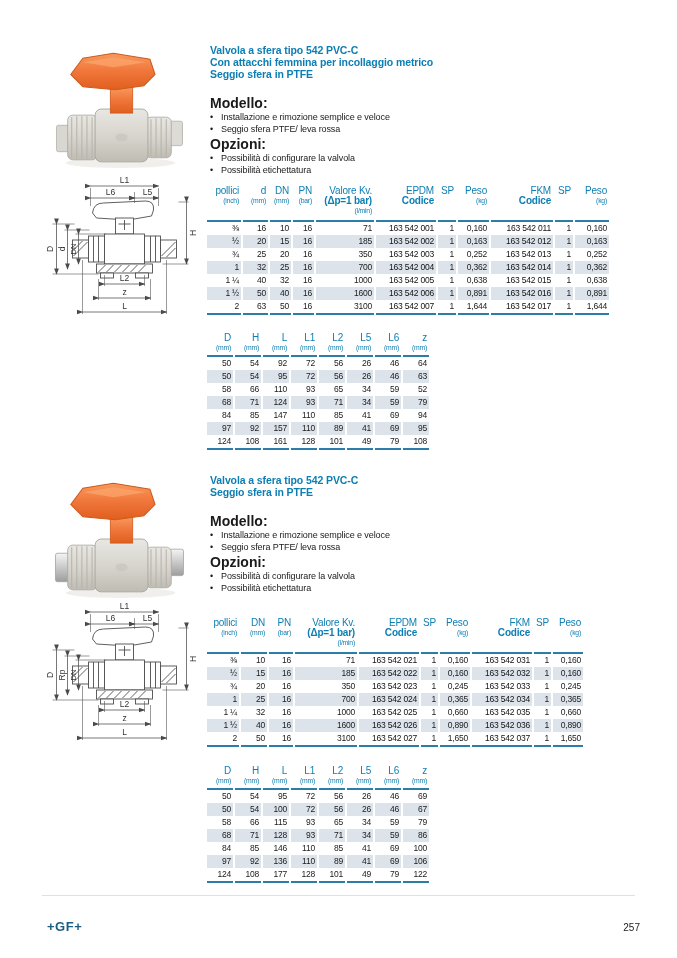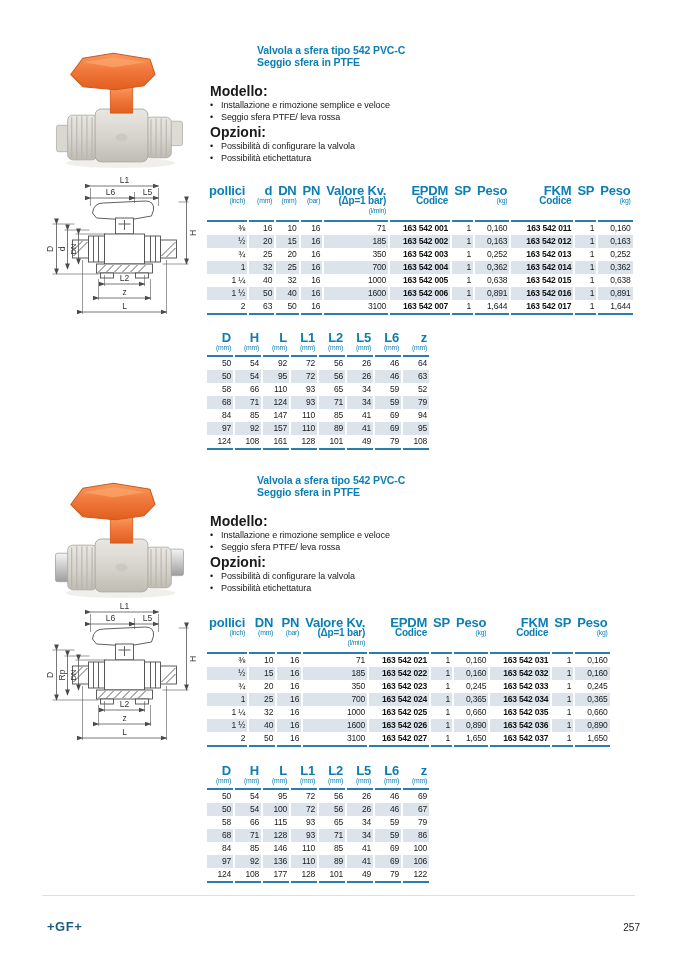--- a/index.html
+++ b/index.html
@@ -3,40 +3,40 @@
 <meta charset="utf-8">
 <style>
   html,body { margin:0; padding:0; }
   body {
     width:677px; height:958px; background:#ffffff; position:relative;
     font-family:"Liberation Sans", sans-serif; color:#1a1a1a; overflow:hidden;
   }
   .abs { position:absolute; }
 
   
-  .title-line { color:#0d7eb3; font-weight:bold; font-size:10.5px; line-height:12px; letter-spacing:-0.1px;margin-left:47px; }
+  .title-line { color:#0d7eb3; font-weight:bold; font-size:10.5px; line-height:12px; letter-spacing:-0.1px; }
   .sec-label { font-weight:bold; font-size:14px; line-height:11px; margin-top:6px; }
   ul.blist { list-style:none; margin:2px 0 0 0; padding:0; }
   ul.blist li { font-size:9px; line-height:12px; padding-left:11px; text-indent:-11px; letter-spacing:-0.1px; }
   ul.blist li .dot { display:inline-block; width:11px; text-indent:0; font-size:9px; }
 
   
   table.cat { border-collapse:separate; border-spacing:2px 0; table-layout:fixed; }
   table.cat th, table.cat td {
     text-align:right; padding:0 2px; white-space:nowrap; overflow:visible;
     font-size:8.5px; letter-spacing:-0.2px;
   }
   table.cat td { height:13px; line-height:13px; }
   table.cat thead th { color:#0d7eb3; vertical-align:top; border-bottom:2px solid #2d7dab; padding-bottom:2px; }
-  .th1 { font-weight:bold; font-size:13px; line-height:10px; }
+  .th1 { font-weight:normal; font-size:10px; line-height:10px; }
   .th2 { font-weight:normal; font-size:6.8px; line-height:9px; }
   .th2b { font-weight:bold; font-size:10px; line-height:10px; }
   .th3 { font-weight:normal; font-size:6.8px; line-height:9px; }
   table.cat tbody tr:nth-child(even) td { background:#dce3eb; }
-  table.cat td.bold { font-weight:bold; color:#111;text-align:right; }
+  table.cat td.bold { font-weight:normal; color:#111;text-align:right; }
   table.cat tbody tr:last-child td { border-bottom:2px solid #2d7dab; }
   table.spec thead th { height:32px; }
   table.dim thead th { height:20px; }
 
   
   .foot-line { border-top:1px solid #e2e0dc; }
   .logo { color:#1b5d80; font-weight:bold; font-size:13px; letter-spacing:0.5px; }
   .pagenum { font-size:10px; color:#222; text-align:right; }
 
   svg text { font-family:"Liberation Sans", sans-serif; }
@@ -79,20 +79,21 @@
     <rect x="42" y="64" width="52" height="52" rx="6" fill="url(#gBody1)" stroke="#a8a59d" stroke-width="0.9"></rect>
     <ellipse cx="68" cy="92" rx="6" ry="4" fill="#ccc9c2"></ellipse>
     <rect x="57" y="42" width="22" height="26" fill="url(#gOr1)" stroke="#cf5a1d" stroke-width="0.8"></rect>
     <polygon points="18,30 30,14 60,9 96,15 101,30 90,41 62,45 30,42" fill="url(#gOr1)" stroke="#cf5a1d" stroke-width="1"></polygon>
     <polygon points="30,18 60,13 92,18 60,23" fill="#fba268" opacity="0.8"></polygon>
   </svg>
 </div>
 
 <div class="abs" style="left:210px;top:44px;width:440px;">
   <div class="title-line">Valvola a sfera tipo 542 PVC-C</div>
+  <div class="title-line">Con attacchi femmina per incollaggio metrico</div>
   <div class="title-line">Seggio sfera in PTFE</div>
   <div class="sec-label" style="margin-top:18px;">Modello:</div>
   <ul class="blist">
     <li><span class="dot">•</span><span>Installazione e rimozione semplice e veloce</span></li>
     <li><span class="dot">•</span><span>Seggio sfera PTFE/ leva rossa</span></li>
   </ul>
   <div class="sec-label" style="margin-top:4px;">Opzioni:</div>
   <ul class="blist">
     <li><span class="dot">•</span><span>Possibilità di configurare la valvola</span></li>
     <li><span class="dot">•</span><span>Possibilità etichettatura</span></li>

